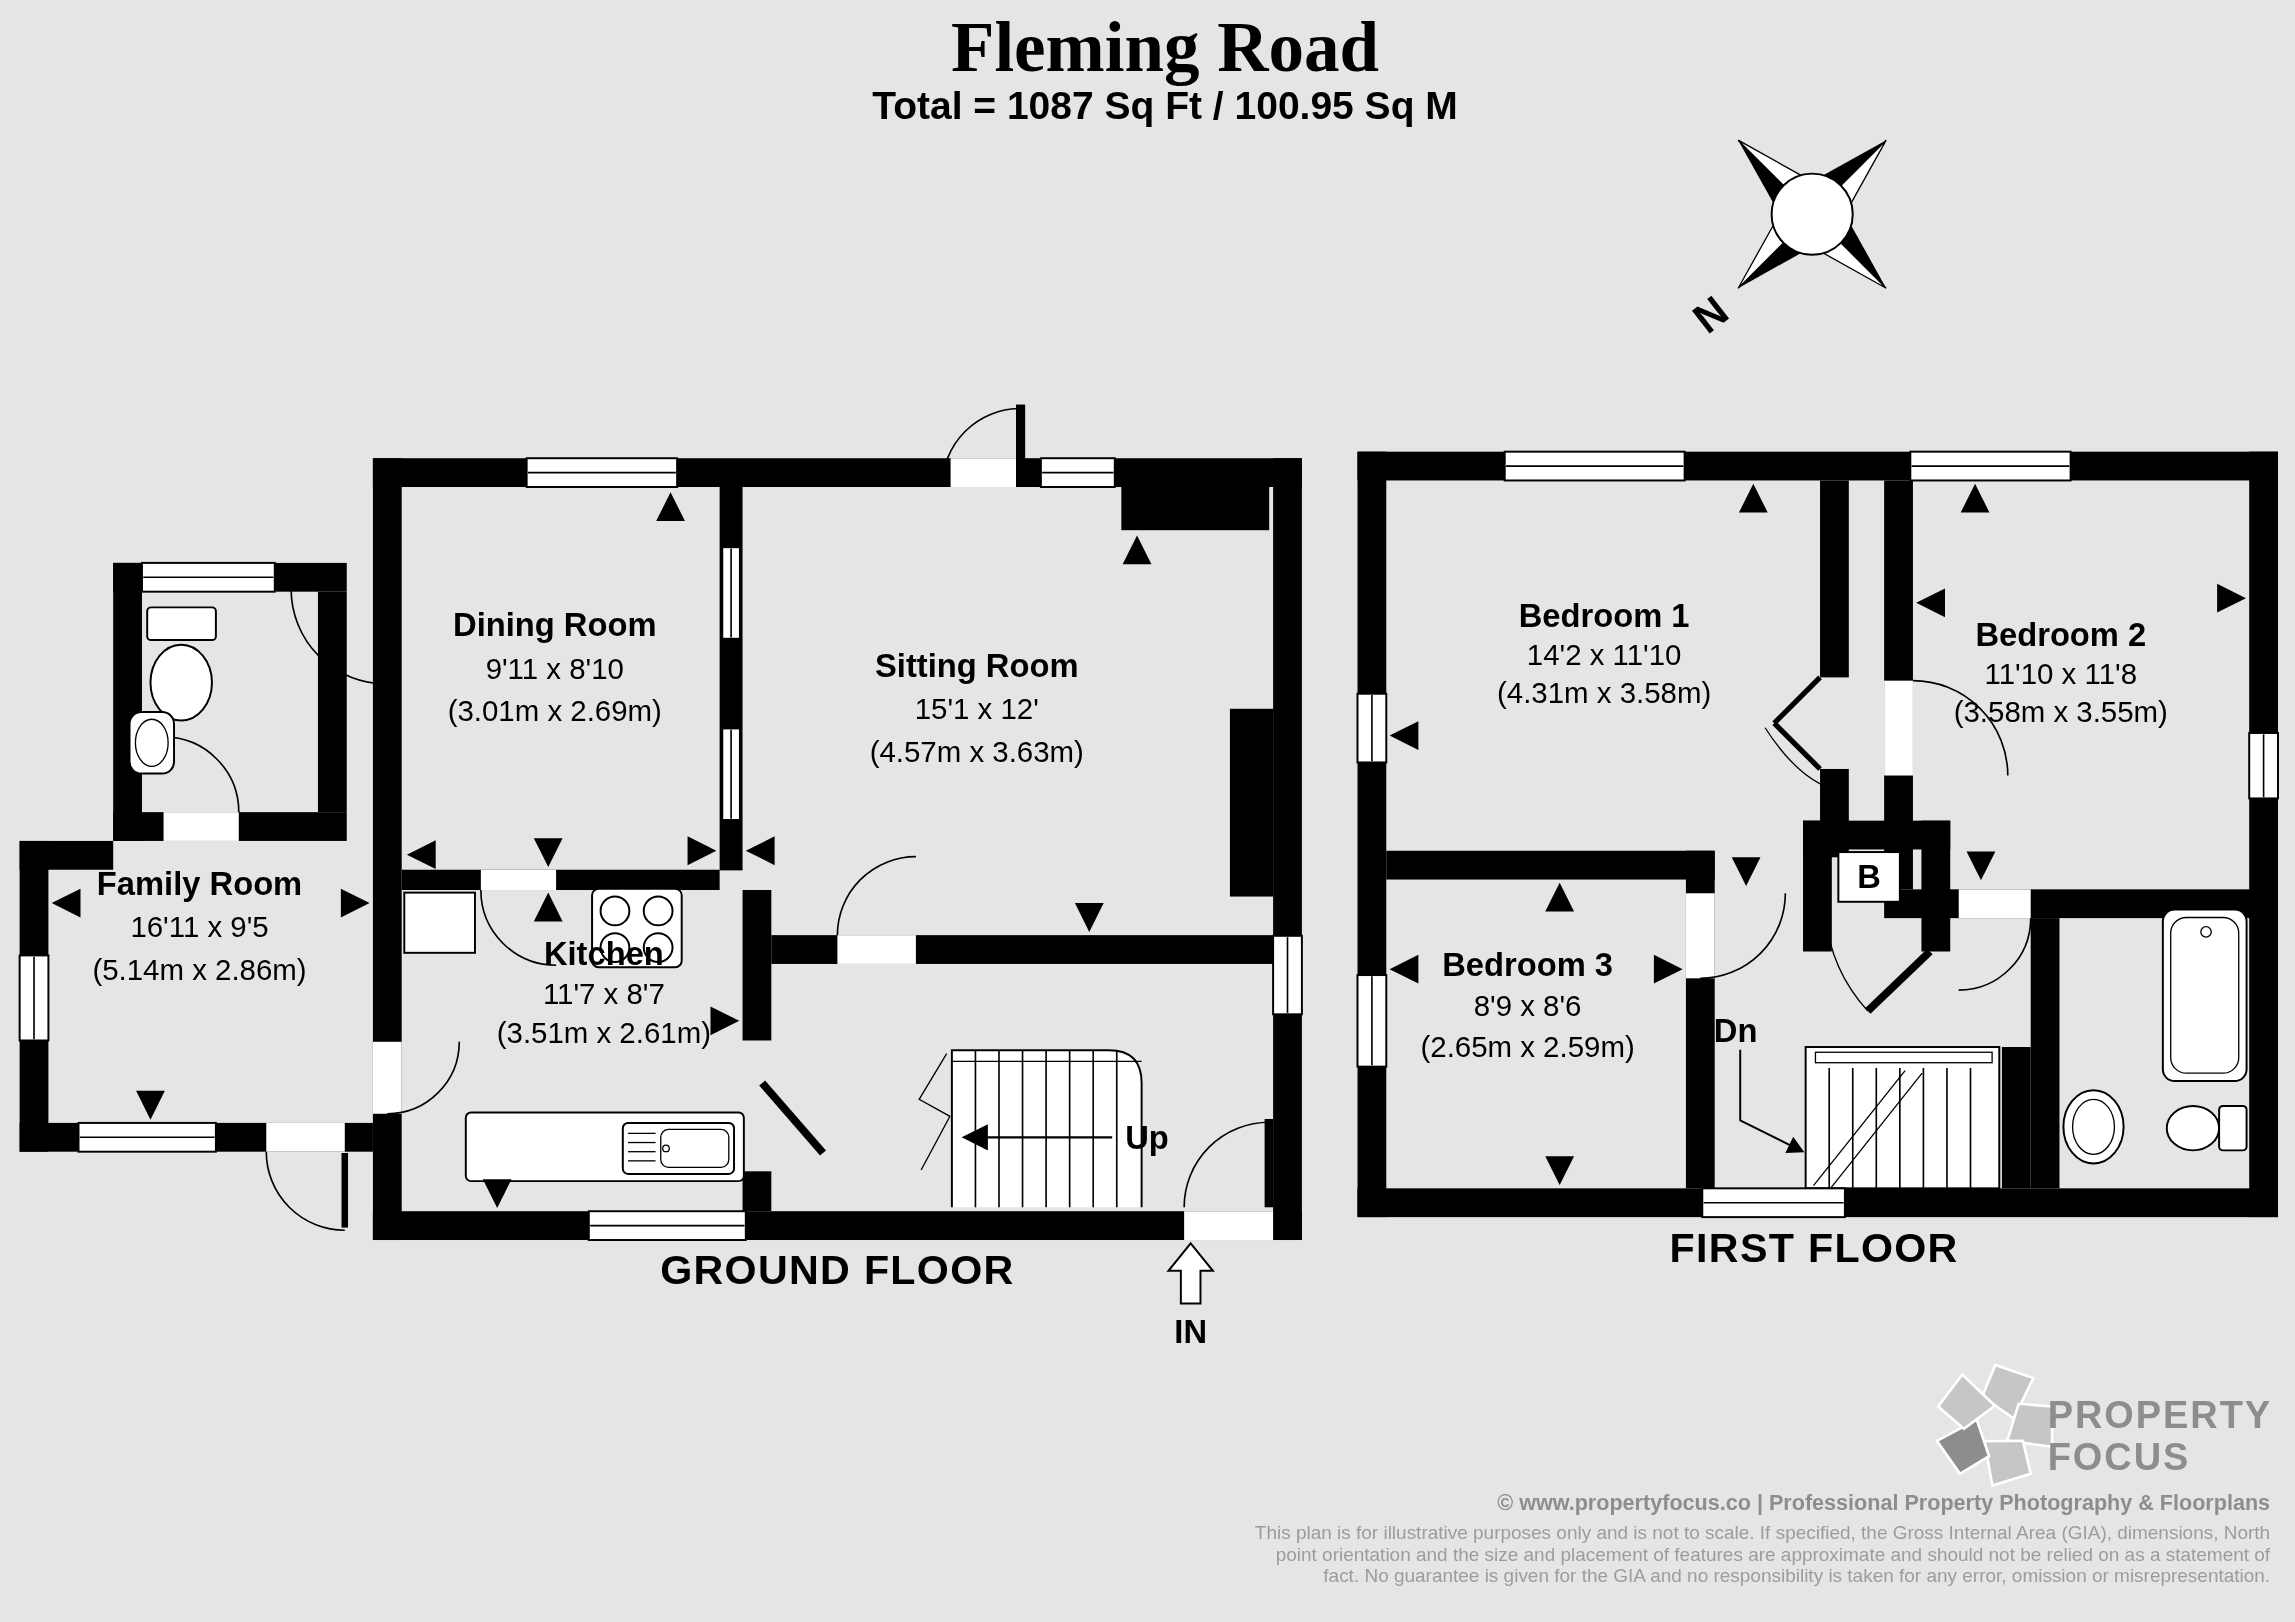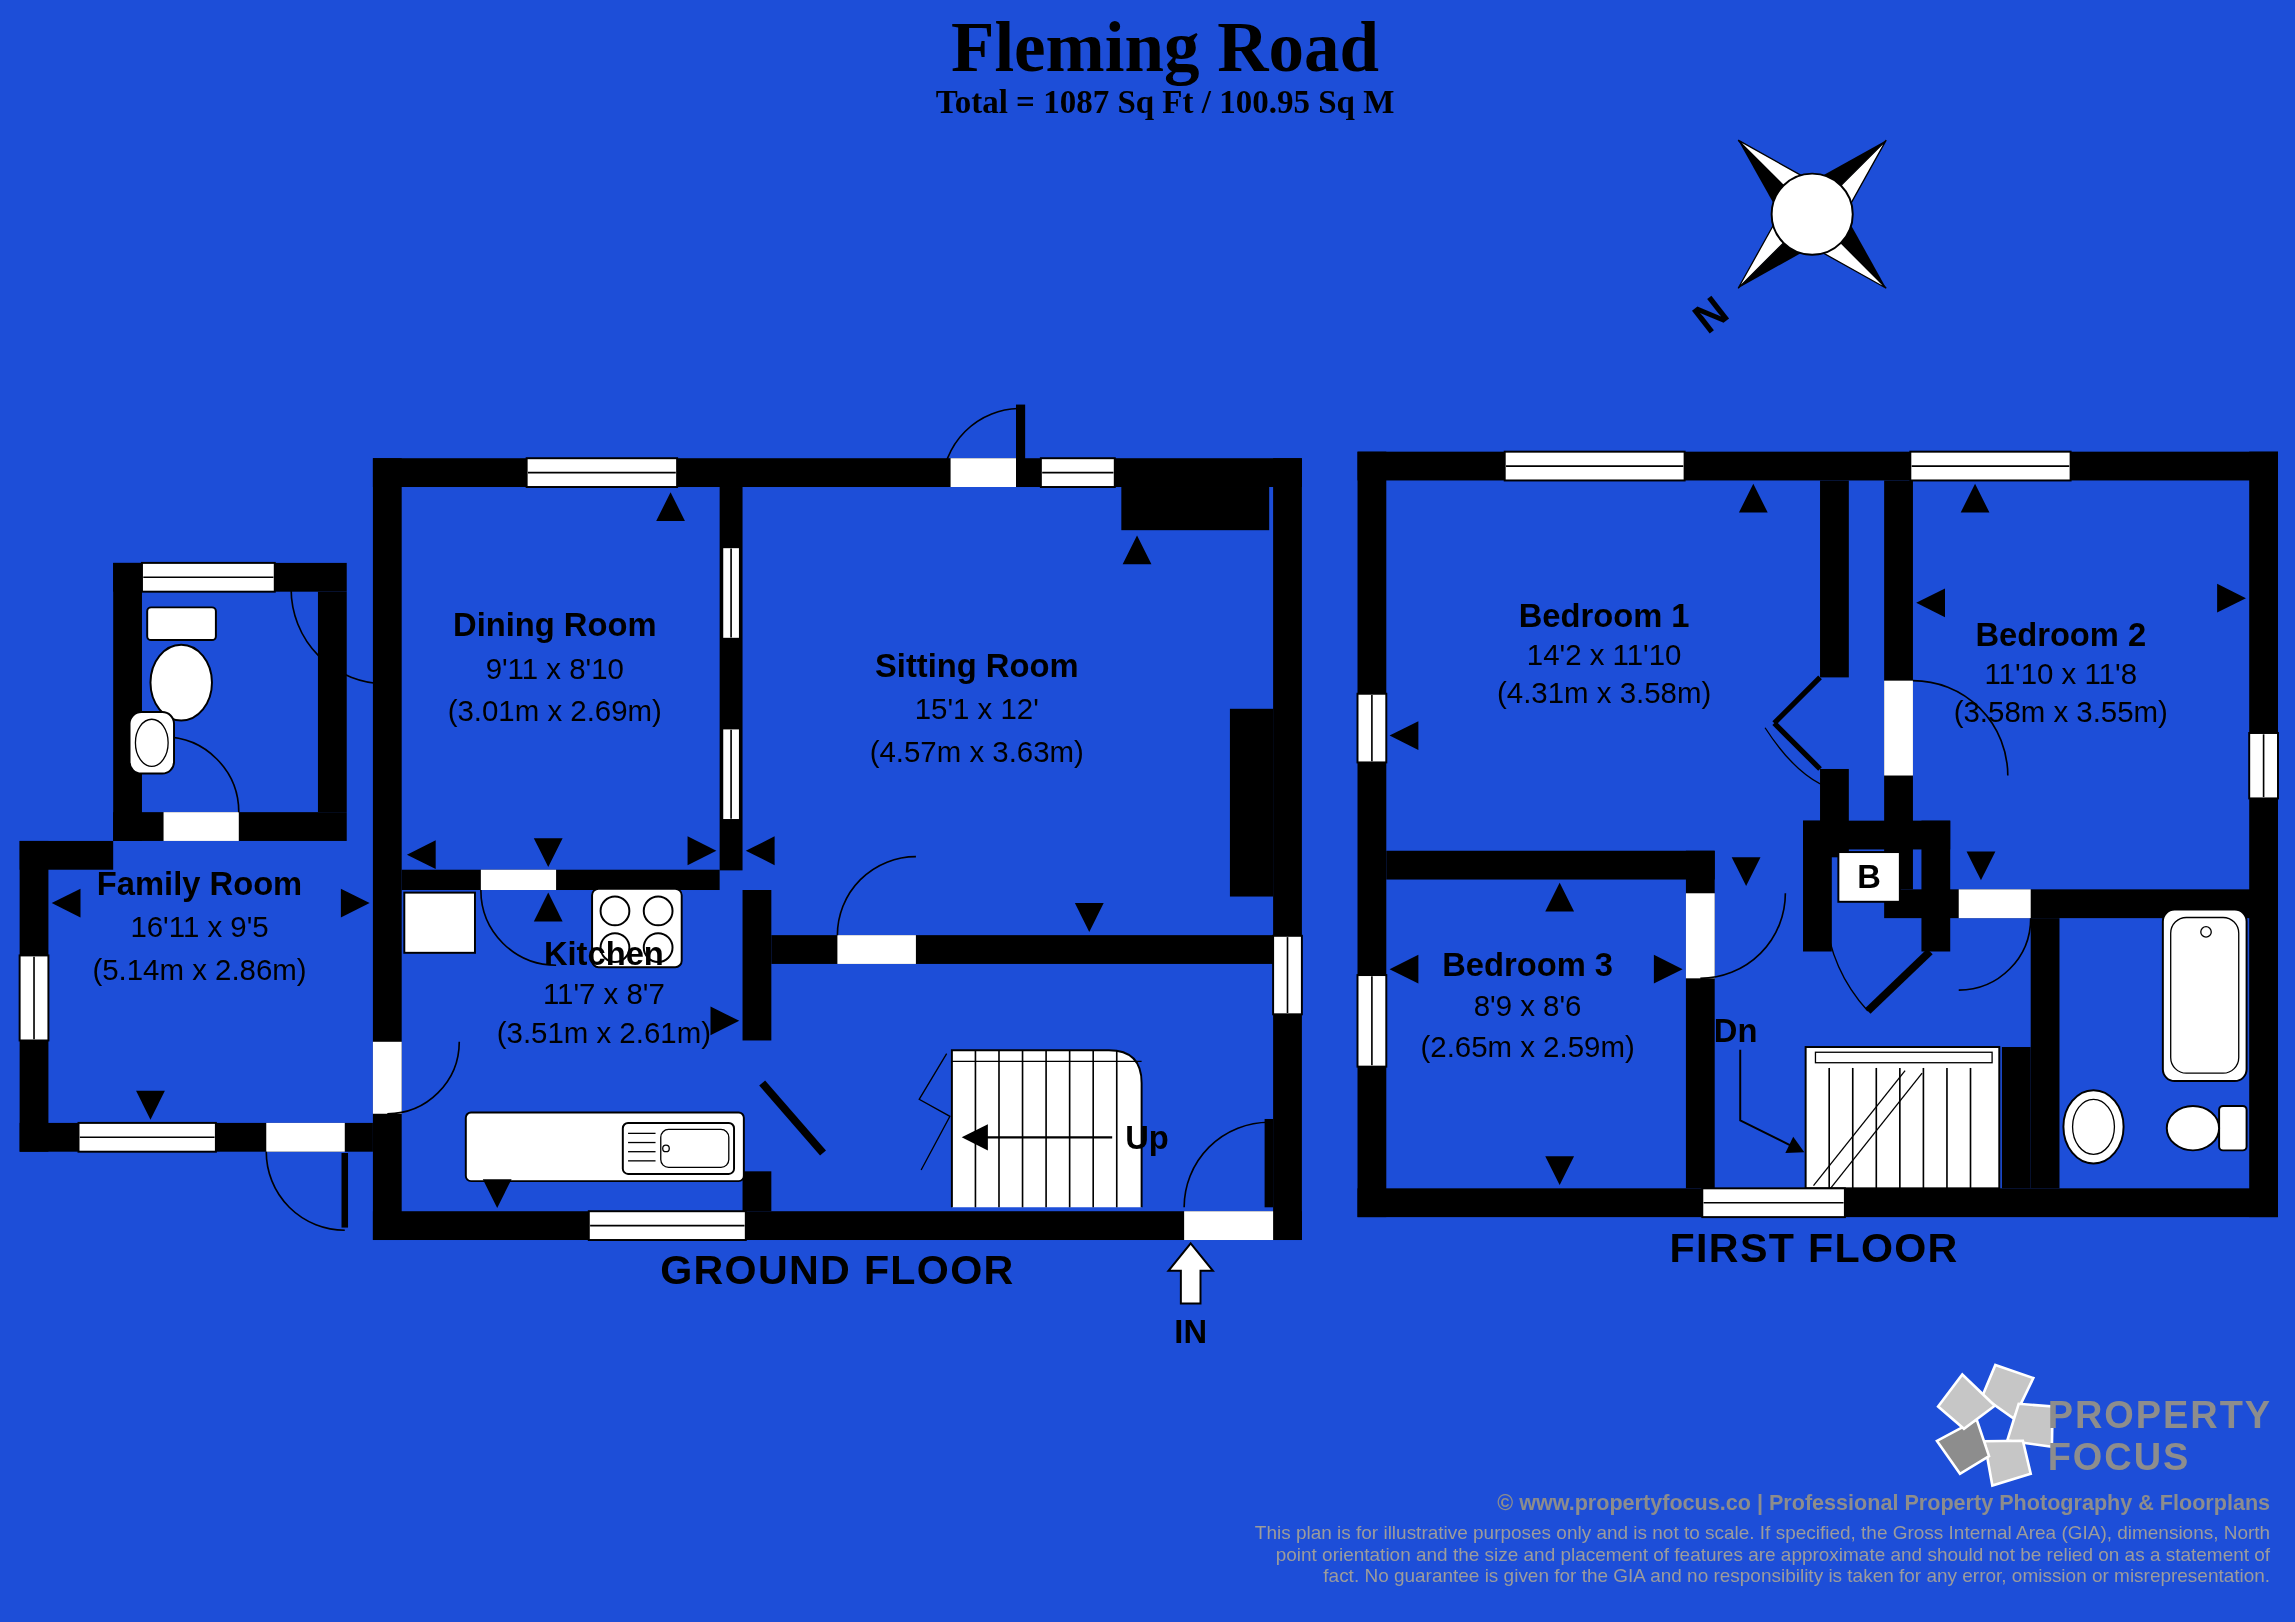--- a/index.html
+++ b/index.html
@@ -1,21 +1,21 @@
 <!DOCTYPE html>
 <html style="font-size:10.5px"><head>
 <meta charset="utf-8">
 <style>
   html,body{margin:0;padding:0;background:#fff;}
-  #page{position:relative;width:2295px;height:1623px;background:#1d4ed8;overflow:hidden;}
+  #page{position:relative;width:2295px;height:1623px;background:#e5e5e5;overflow:hidden;}
   #plan-svg{position:absolute;left:0;top:0;}
   .titleblock{position:absolute;left:1165px;top:10.5px;transform:translateX(-50%);text-align:center;white-space:nowrap;}
   .t1{font-family:"Liberation Serif",serif;font-weight:bold;font-size:71px;line-height:1.02;color:#000;}
   .t2{font-family:"Liberation Sans",sans-serif;font-weight:bold;font-size:29px;line-height:1.12;color:#000;}
-  .t3{font-family:Liberation Serif, serif;font-weight:bold;font-size:33px;line-height:1.16;color:#000;}
+  .t3{font-family:Liberation Sans, sans-serif;font-weight:bold;font-size:39px;line-height:1.16;color:#000;}
   svg text{font-family:"Liberation Sans",sans-serif;fill:#000;}
   .rname{font-size:50px;font-weight:bold;text-anchor:middle;}
   .rdim{font-size:45px;text-anchor:middle;}
   .flbl{font-size:63px;font-weight:bold;text-anchor:middle;letter-spacing:2px;}
   .lbl{font-size:50px;font-weight:bold;}
   .wall{fill:#000;}
   .cut{fill:#fff;}
   .fx{fill:#fff;stroke:#000;stroke-width:3;}
   .fx2{fill:#fff;stroke:#000;stroke-width:2;}
   .arc{fill:none;stroke:#000;stroke-width:2.5;}

